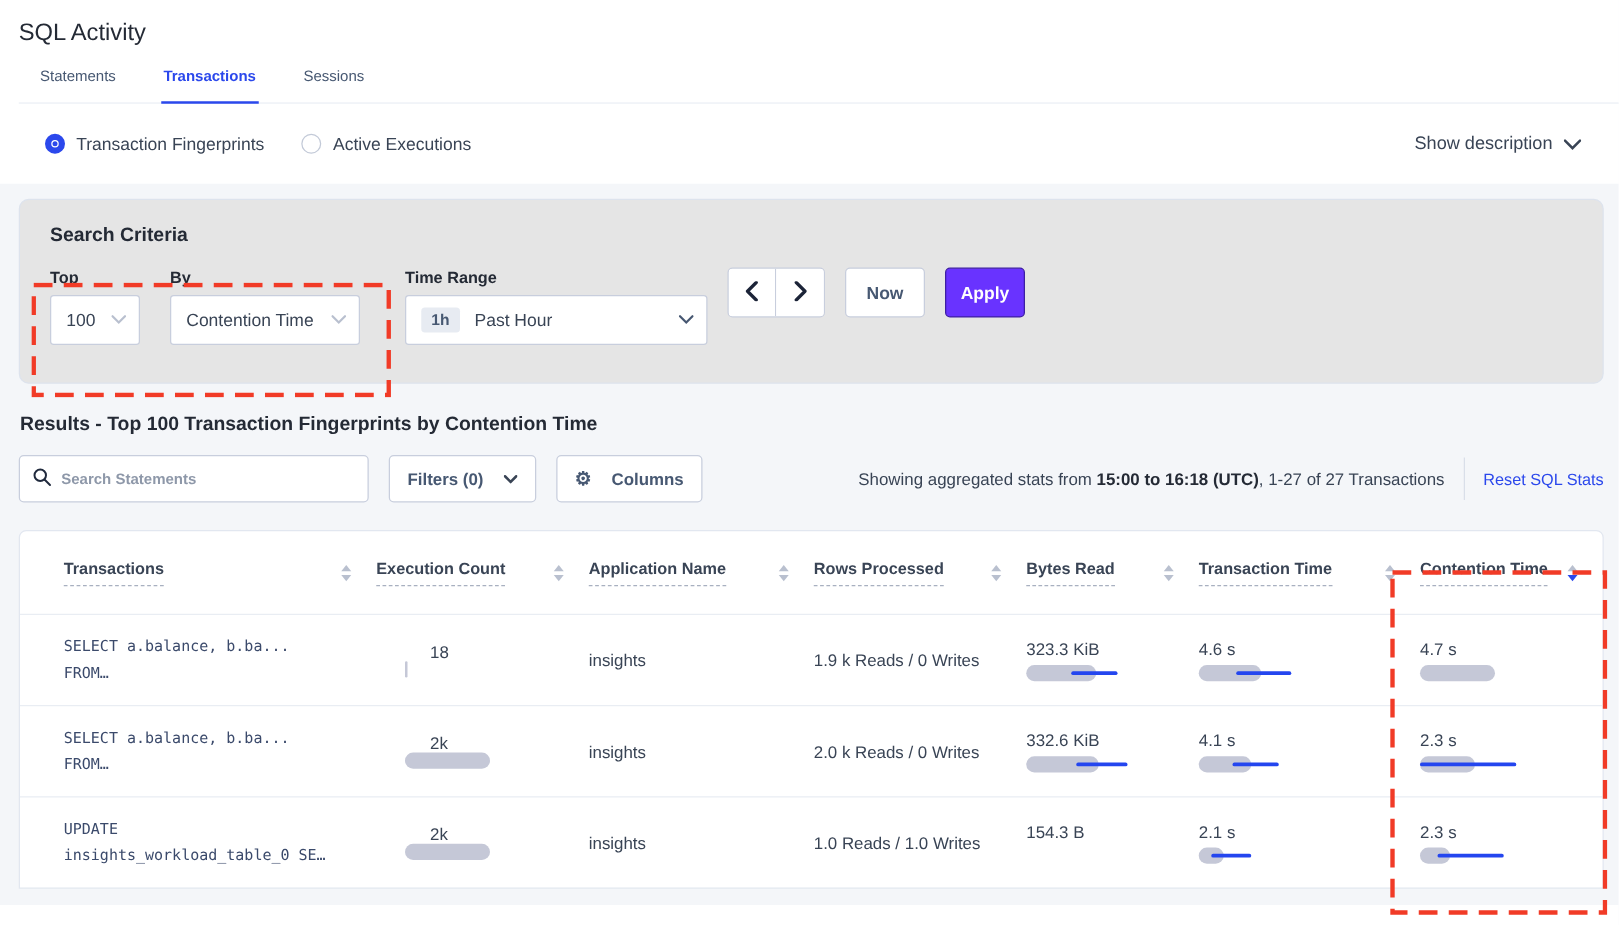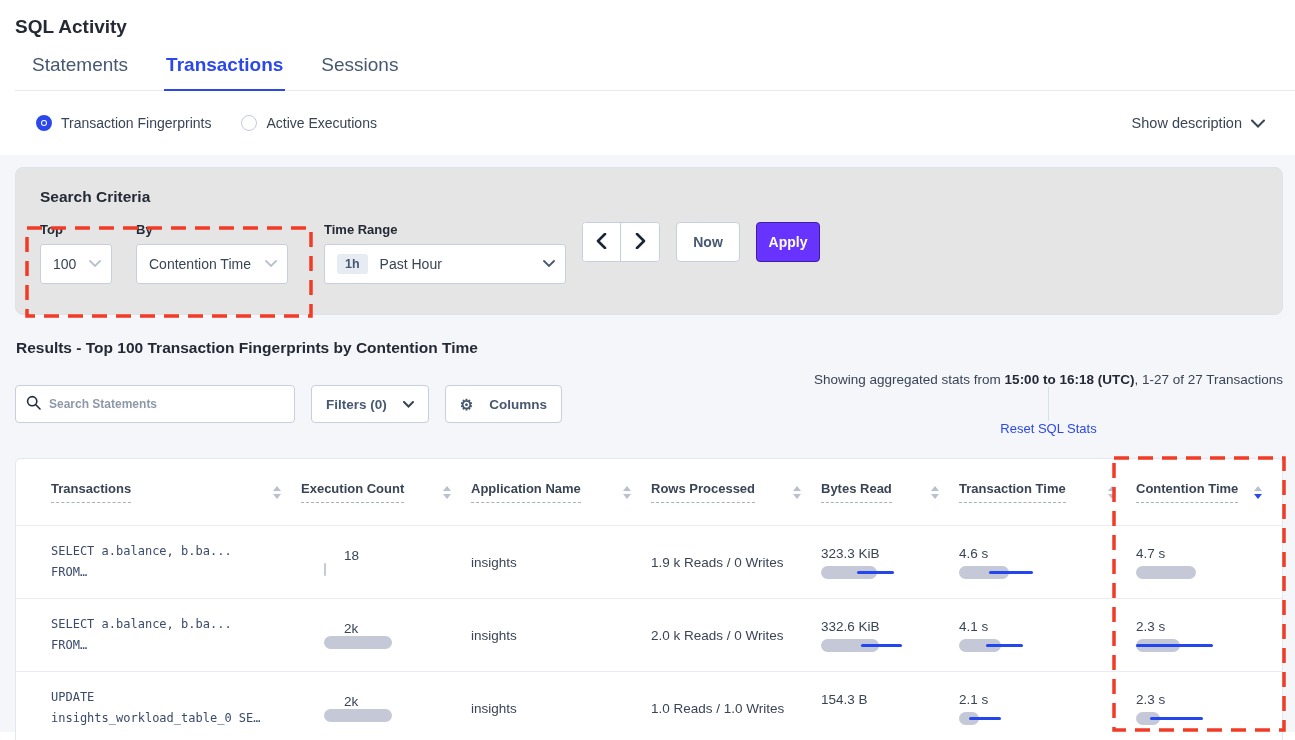--- a/index.html
+++ b/index.html
@@ -7,23 +7,23 @@
     --ink:#242a35; --text:#394455; --muted:#8e98a9;
     --border:#c8cedd; --panel-border:#dde3ed; --row-line:#e9edf3;
     --page-bg:#f4f6f9; --red:#f13b27; --purple:#6933ff;
   }
   *{box-sizing:border-box;margin:0;padding:0;}
   html,body{width:1295px;height:740px;overflow:hidden;}
   body{font-family:"Liberation Sans",sans-serif;font-size:14px;color:var(--text);background:#fff;position:relative;}
 
   
   .app-header{background:#fff;padding:16px 0 0 15px;}
-  .page-title{font-size:19px;font-weight:bold;color:var(--ink);}
+  .page-title{font-size:19px;font-weight:normal;color:var(--ink);}
   .tabs{display:flex;gap:34px;padding:0 0 0 15px;margin-top:16px;border-bottom:1px solid #e7ecf3;}
-  .tab{padding:0 2px 13px 2px;color:#475872;cursor:pointer;font-size:19px;}
+  .tab{padding:0 2px 13px 2px;color:#475872;cursor:pointer;font-size:12px;}
   .tab.active{color:var(--blue);font-weight:bold;border-bottom:2.5px solid var(--blue);margin-bottom:-1px;}
 
   
   .view-band{background:#fff;height:64px;display:flex;align-items:center;padding:0 30px 0 36px;}
   .radio-group{display:flex;align-items:center;gap:30px;}
   .radio-opt{display:flex;align-items:center;gap:9px;cursor:pointer;}
   .radio{width:16px;height:16px;border-radius:50%;background:#fff;flex:0 0 auto;}
   .radio.checked{border:5px solid var(--blue);display:flex;align-items:center;justify-content:center;}
   .radio.checked::after{content:"";width:4px;height:4px;border-radius:50%;background:var(--blue);}
   .radio.unchecked{border:1.5px solid #c3cad8;}
@@ -53,21 +53,21 @@
   .now-btn{width:64px;margin-left:16px;}
   .apply-btn{width:64px;margin-left:16px;background:var(--purple);border:1px solid #3e1fa3;color:#fff;}
 
   
   .results-heading{margin:24px 0 0 1px;font-size:15.5px;font-weight:bold;color:var(--ink);}
   .toolbar{display:flex;align-items:center;margin-top:15px;}
   .search-box{width:280px;height:38px;border:1px solid var(--border);border-radius:4px;background:#fff;display:flex;align-items:center;padding:0 10px;}
   .search-box input{border:none;outline:none;flex:1;font-size:12px;font-family:"Liberation Sans",sans-serif;color:var(--text);margin-left:8px;background:transparent;font-weight:bold;}
   .search-box input::placeholder{color:var(--muted);}
   .tool-btn{height:38px;margin-left:16px;display:flex;align-items:center;gap:16px;padding:0 14px;font-size:13.5px;}
-  .stats-cluster{margin-left:auto;display:flex;align-items:center;flex-direction:column;}
+  .stats-cluster{margin-left:auto;display:flex;align-items:center;}
   .stats-text{font-size:13.5px;color:var(--text);}
   .stats-text b{color:var(--ink);}
   .v-divider{width:1px;height:34px;background:#d9dfe9;margin:0 15px;}
   .reset-link{color:var(--blue);font-size:13px;cursor:pointer;background:none;border:none;font-family:"Liberation Sans",sans-serif;}
 
   
   .table-panel{margin-top:22px;background:#fff;border:1px solid #e2e7f0;border-radius:6px 6px 0 0;overflow:hidden;}
   .tgrid{display:grid;grid-template-columns:285px 170px 180px 170px 138px 177px 1fr;}
   .thead{height:66px;}
   .th{display:flex;align-items:center;padding-right:20px;cursor:pointer;}

